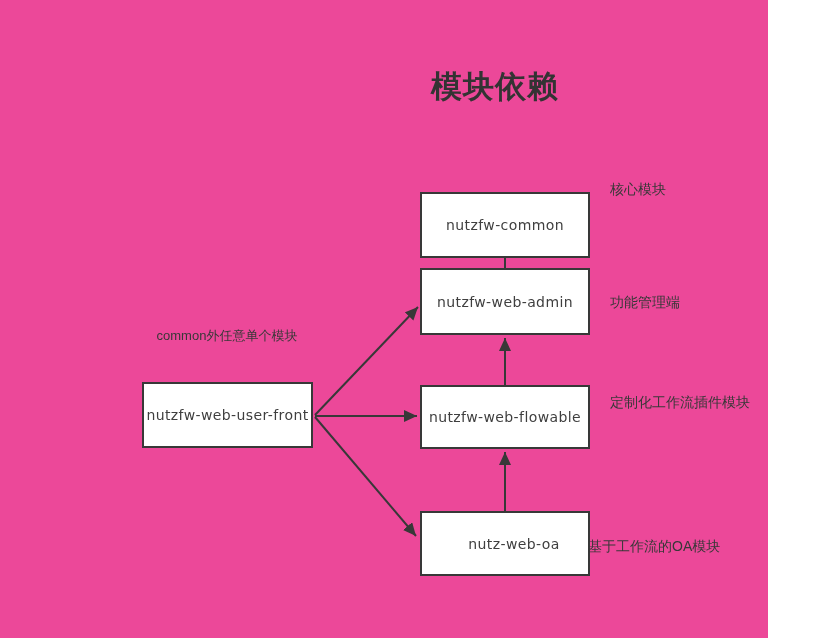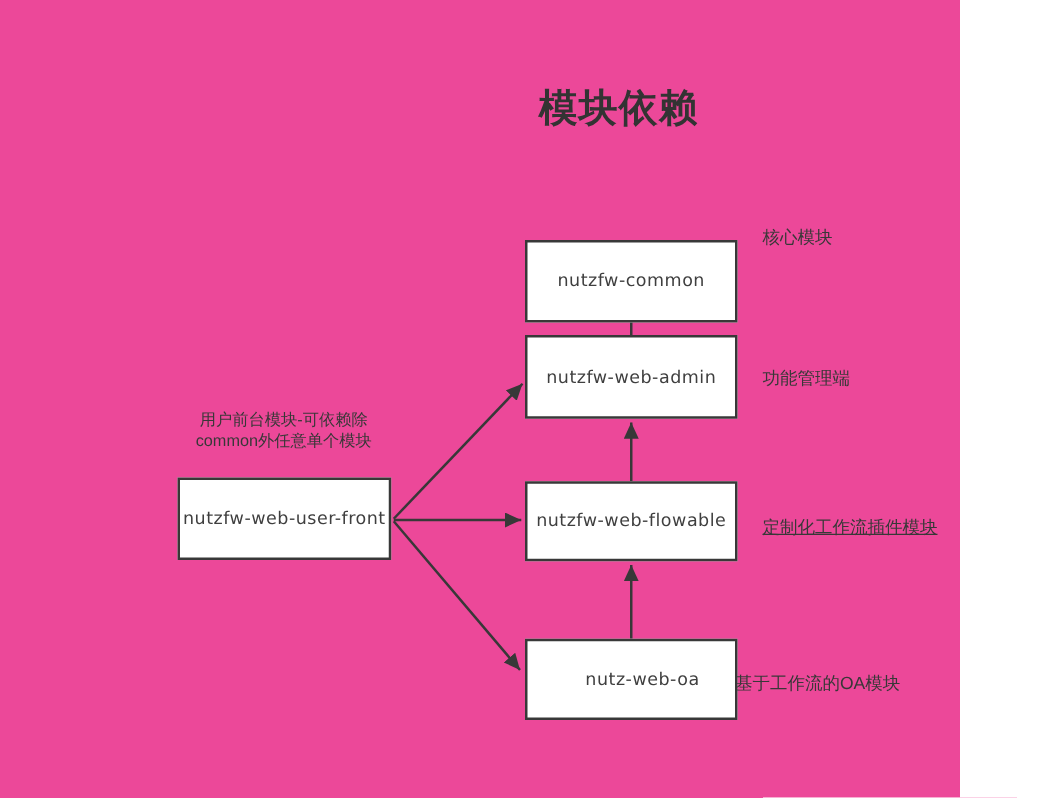--- a/index.html
+++ b/index.html
@@ -54,21 +54,21 @@
   .note {
     position: absolute;
     font-size: 14px;
     line-height: 18px;
     color: #383838;
     white-space: nowrap;
     text-align: right;
   }
   #note-common   { left: 610px; top: 180px; }
   #note-admin    { left: 610px; top: 293px; }
-  #note-flowable { left: 610px; top: 412px; text-decoration: underline; }
+  #note-flowable { left: 610px; top: 393px; }
   #note-oa       { left: 588px; top: 537px; }
   .annotation {
     position: absolute;
     left: 128px;
     top: 327px;
     width: 198px;
     text-align: center;
     font-size: 13px;
     line-height: 17px;
     color: #383838;
@@ -117,17 +117,16 @@
 
   <div class="note" id="note-common">核心模块</div>
 
   <div class="note" id="note-admin">功能管理端</div>
 
   <div class="note" id="note-flowable">定制化工作流插件模块</div>
 
   <div class="note" id="note-oa">基于工作流的OA模块</div>
 
   <div class="annotation">
-    <div>用户前台模块-可依赖除</div>
     <div>common外任意单个模块</div>
   </div>
 
 </div>
 
 </body></html>

